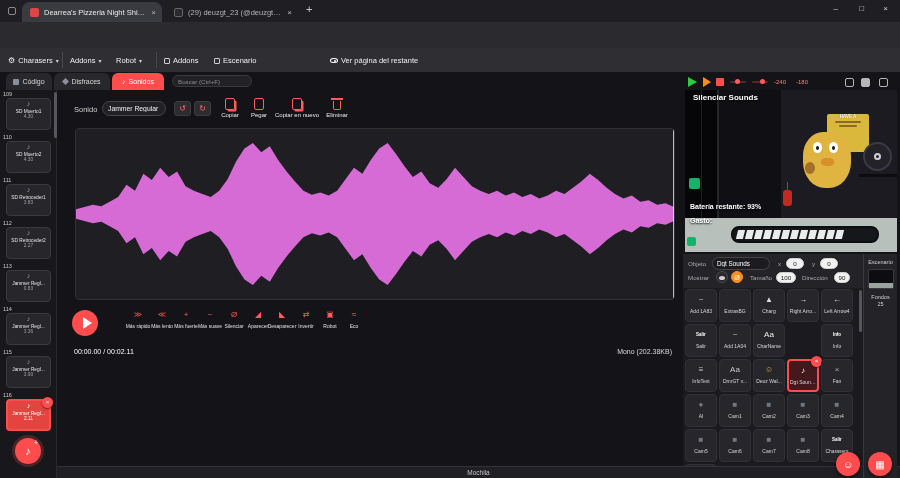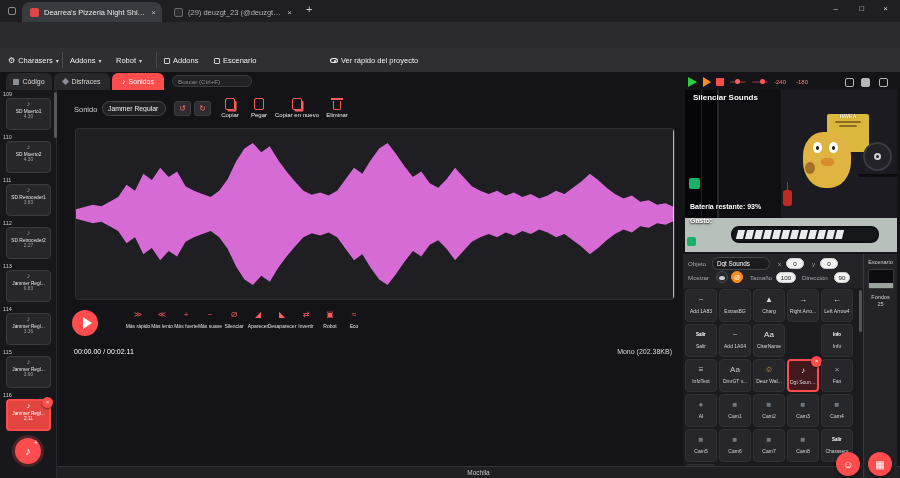--- a/index.html
+++ b/index.html
@@ -222,21 +222,21 @@
       <span>Addons</span>
     </span>
     <span class="mb-item" style="left:214px;">
       <span class="mb-plug"></span>
       <span>Escenario</span>
     </span>
 
     <input id="proj-title" value="Dearrea's Pizzeria Night S..." style="">
     <span class="mb-item" style="left:330px;">
       <span class="icon-eye"></span>
-      <span>Ver rápido del proyecto</span>
+      <span>Ver página del restante</span>
     </span>
     <button id="feedback-btn">Feedback de TurboWarp</button>
     <span id="save-status">Guardar como Dearrea's Pizzeria Night Shift.sb3</span>
   </nav>
 
   <div class="ed-tab" style="left:6px;width:46px;">
     <span class="ti-sq"></span>
     <span>Código</span>
   </div>
   <div class="ed-tab" style="left:54px;width:56px;">

